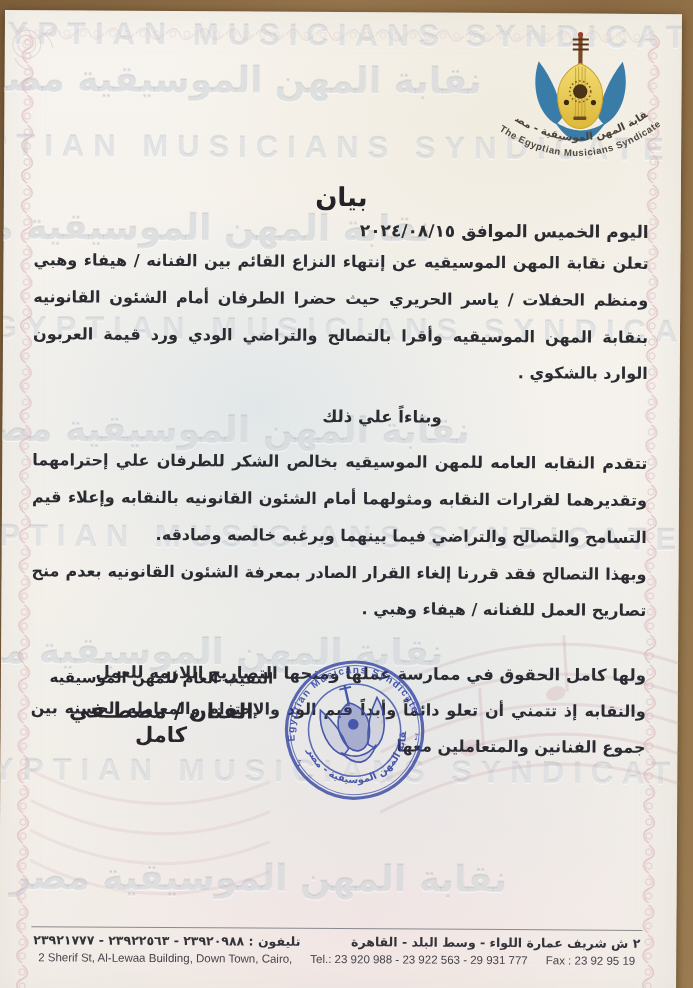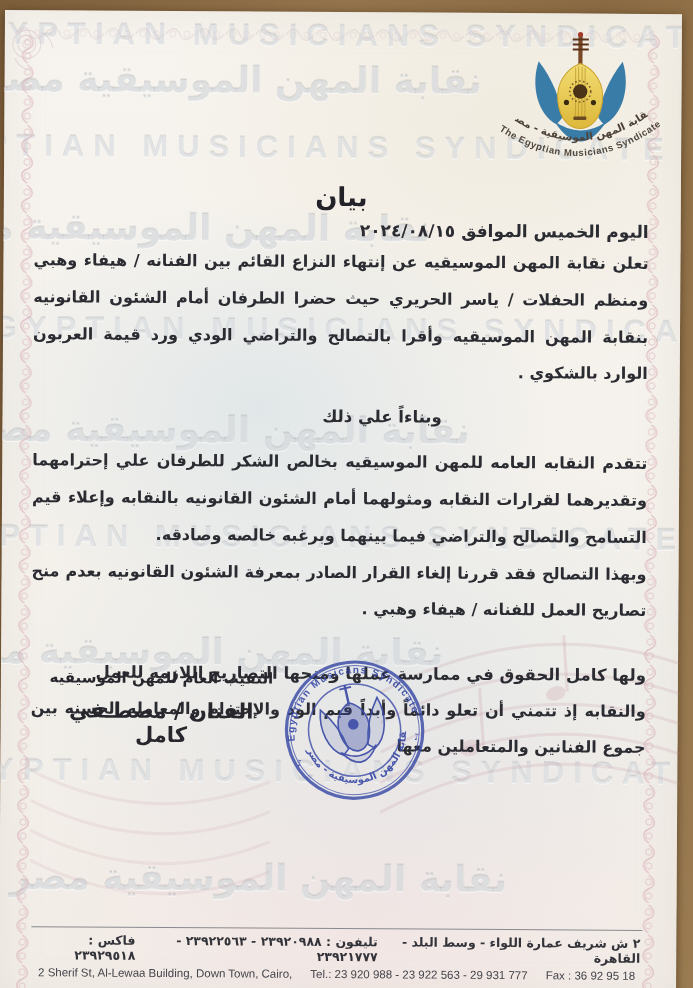--- a/index.html
+++ b/index.html
@@ -230,22 +230,21 @@
       <line x1="70" y1="33" x2="82" y2="33" stroke-width="1.8"></line>
       <circle cx="76" cy="70" r="4.5" fill="#3b4ba6"></circle>
     </g>
   </svg>
 
   <div class="footer">
     <hr class="footer-rule">
     <div class="f-ar">
       <span>٢ ش شريف عمارة اللواء - وسط البلد - القاهرة</span>
       <span>تليفون : ٢٣٩٢٠٩٨٨ - ٢٣٩٢٢٥٦٣ - ٢٣٩٢١٧٧٧</span>
-      <span>فاكس : ٢٣٩٢٩٥١٨</span>
     </div>
     <div class="f-en">
       <span>2 Sherif St, Al-Lewaa Building, Down Town, Cairo,</span>
       <span>Tel.: 23 920 988 - 23 922 563 - 29 931 777</span>
-      <span>Fax : 36 92 95 18</span>
+      <span>Fax : 23 92 95 19</span>
     </div>
   </div>
 
 </div>
 
 </body></html>

